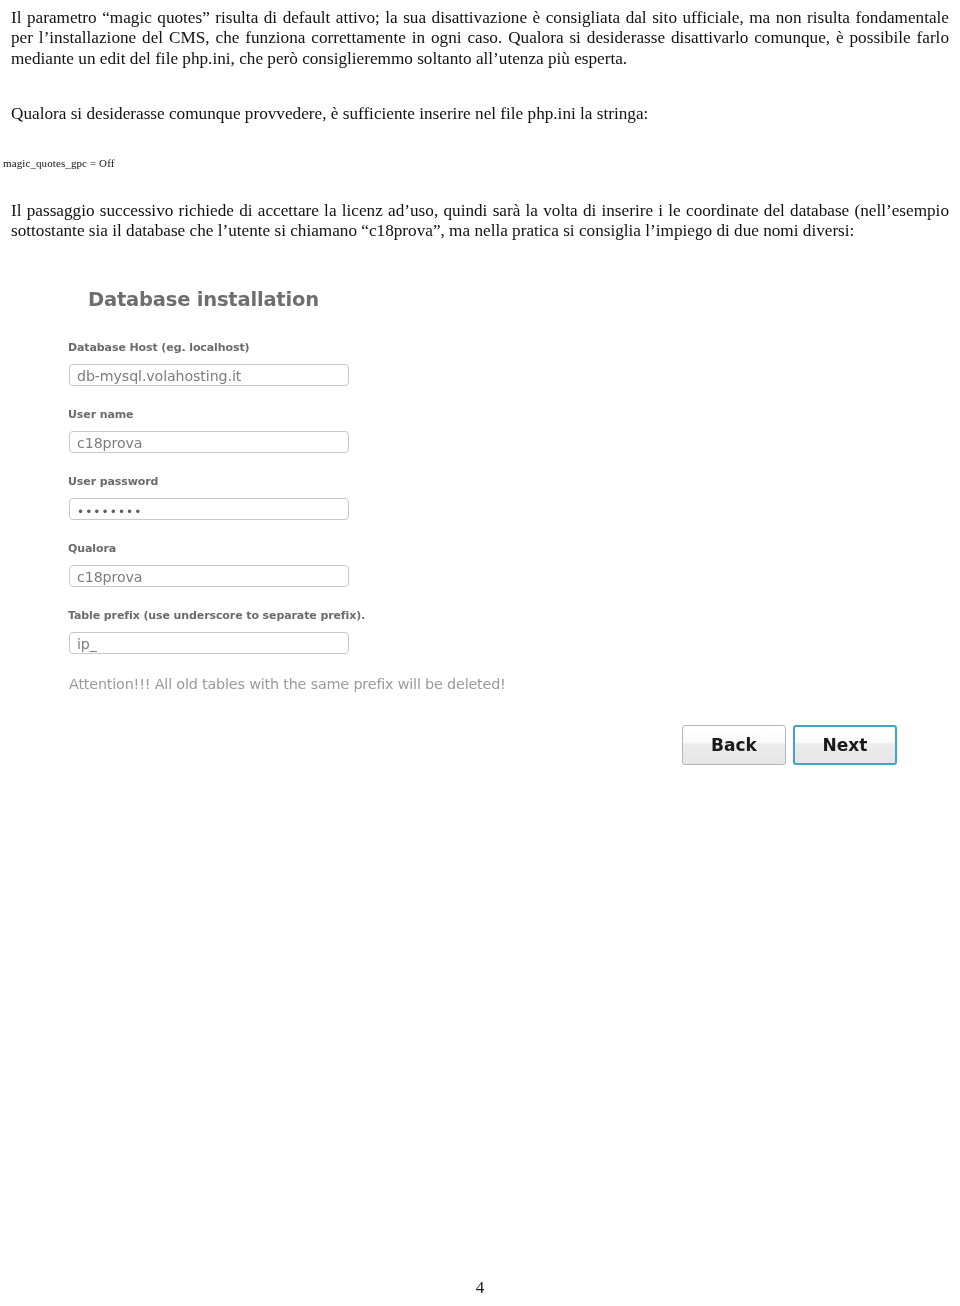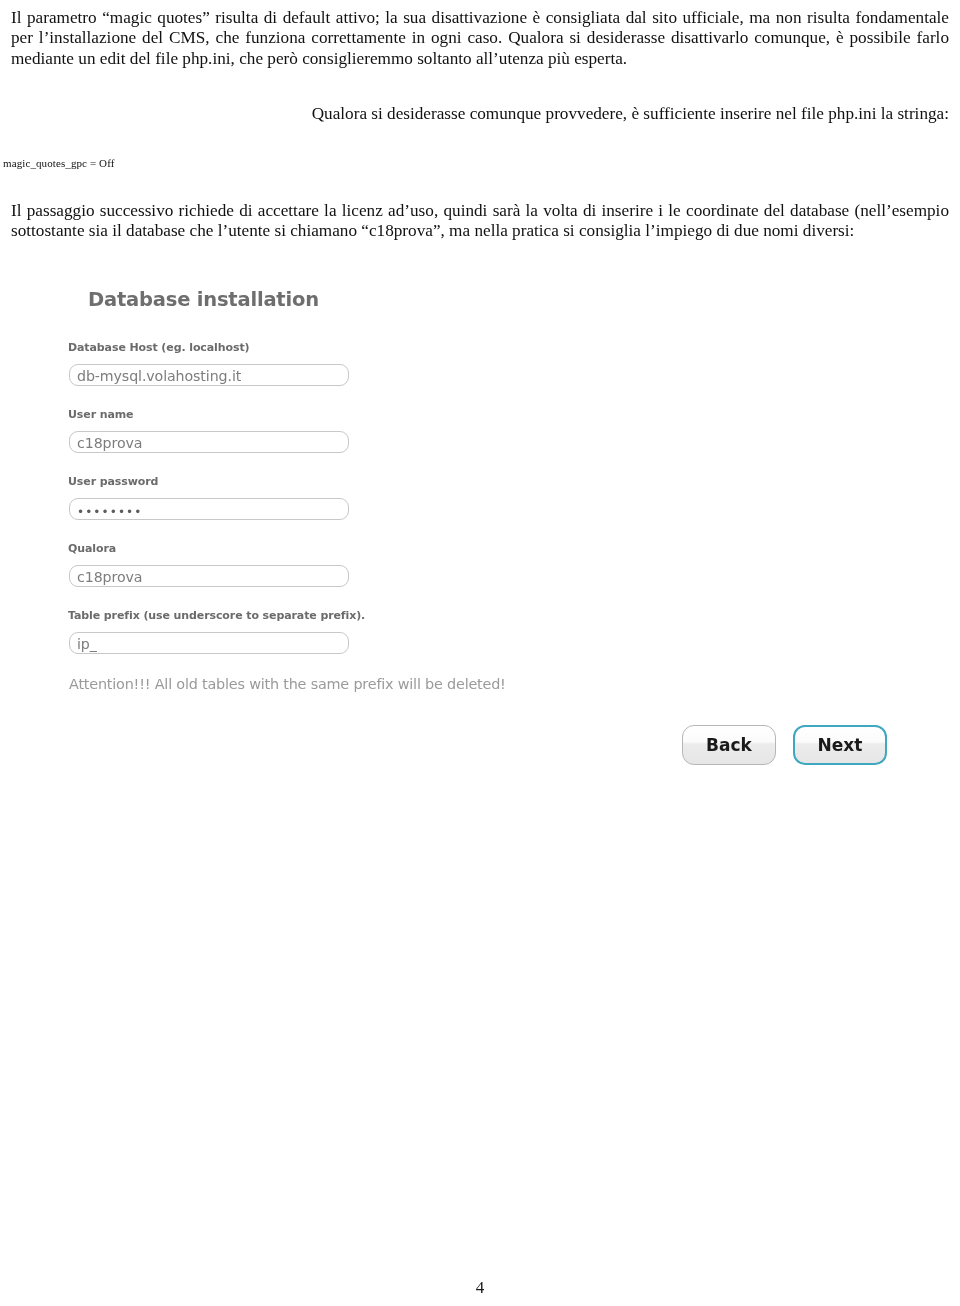--- a/index.html
+++ b/index.html
@@ -25,21 +25,21 @@
   }
   .para {
     font-size: 17.2px;
     line-height: 20.4px;
     text-align: justify;
     text-justify: inter-word;
     margin: 8px;
     color: #111111;
     -webkit-font-smoothing: antialiased;
   }
-  .para.nojust { text-align: right; }
+  .para.nojust { text-align: left; }
   .gap-sm { height: 19px; }
   .gap-md { height: 20px; }
 
   .code-line {
     font-size: 11px;
     line-height: 20px;
     letter-spacing: 0.1px;
     color: #111111;
   }
 
@@ -74,21 +74,21 @@
     white-space: nowrap;
   }
   .field-box {
     position: absolute;
     left: 1px;
     width: 280px;
     height: 22px;
     box-sizing: border-box;
     border: 1px solid #c8c8c8;
     background: #ffffff;
-    border-radius: 9px;
+    border-radius: 4px;
   }
   .field-value {
     position: absolute;
     left: 7px;
     top: 2px;
     font-size: 14.2px;
     color: #7d7d7d;
     line-height: 18px;
     white-space: nowrap;
     letter-spacing: -0.1px;
@@ -105,25 +105,25 @@
     font-size: 14.4px;
     color: #9a9a9a;
     letter-spacing: -0.2px;
     white-space: nowrap;
   }
 
   
   .btn {
     position: absolute;
     box-sizing: border-box;
-    width: 94px;
+    width: 104px;
     height: 40px;
     border: 1px solid #b6b6b6;
     background: linear-gradient(to bottom, #ffffff 0%, #fbfbfb 42%, #ececec 47%, #e6e6e6 100%);
-    border-radius: 12px;
+    border-radius: 3px;
     font-family: "DejaVu Sans", "Liberation Sans", sans-serif;
     font-size: 17px;
     font-weight: bold;
     color: #1a1a1a;
     display: flex;
     align-items: center;
     justify-content: center;
     letter-spacing: 0px;
     cursor: pointer;
     padding: 0;

